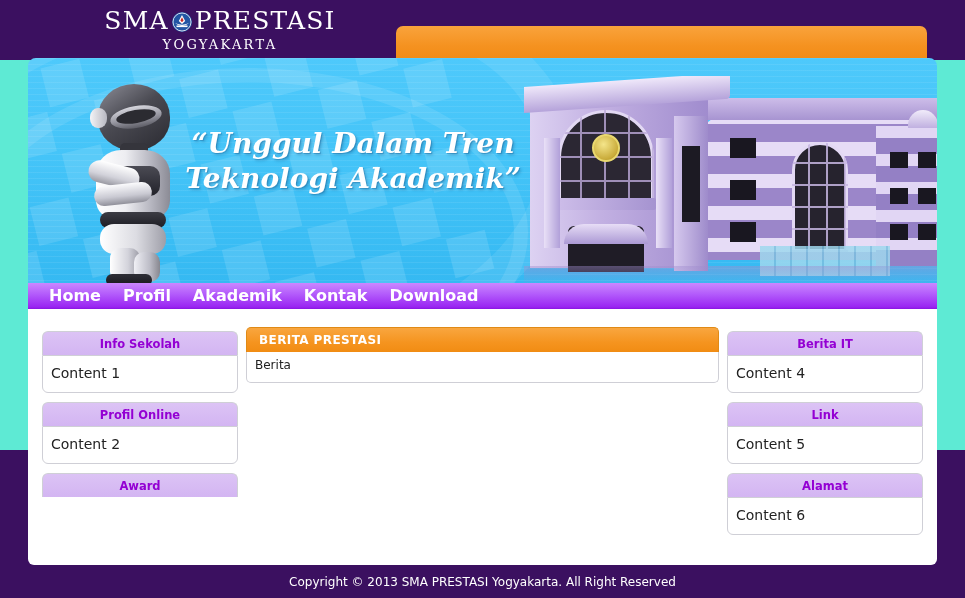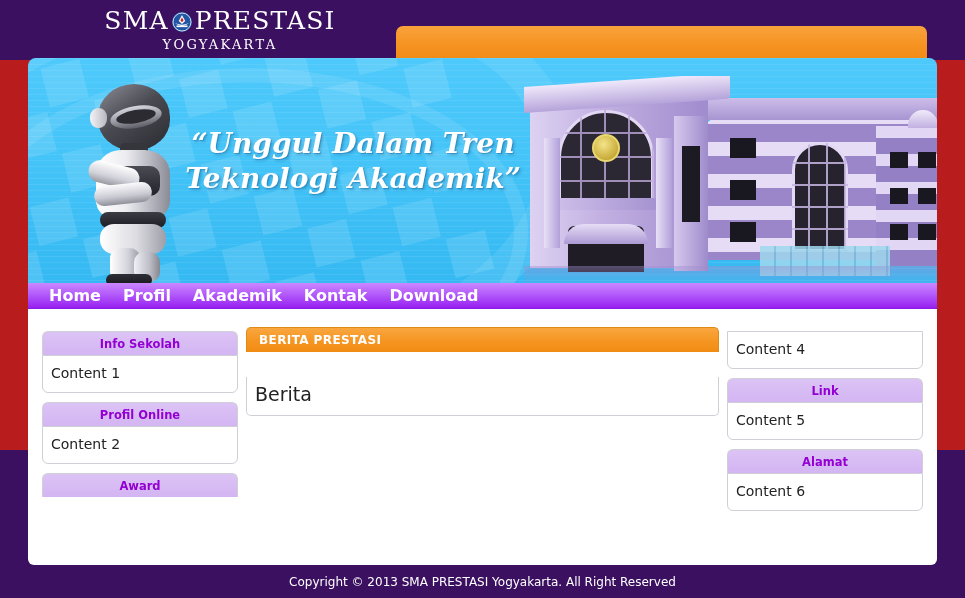--- a/index.html
+++ b/index.html
@@ -7,21 +7,21 @@
     width: 965px;
     height: 598px;
     overflow: hidden;
     background: #3b1060;
     font-family: "DejaVu Sans", "Liberation Sans", sans-serif;
   }
   .page {
     position: relative;
     width: 965px;
     height: 450px;
-    background: #b91c1c;
+    background: #5eead4;
   }
 
   
   .header {
     position: absolute;
     left: 0; top: 0;
     width: 965px; height: 60px;
     background: #3b1060;
   }
   .brand {
@@ -351,24 +351,23 @@
     height: 25px;
     padding-left: 12px;
     margin-top: -4px;
   }
   .panel-body {
     background: #ffffff;
     border: 1px solid #cfcfd6;
     border-top: none;
     border-radius: 0 0 5px 5px;
     color: #222;
-    font-size: 19px;
+    font-size: 12px;
     padding: 6px 8px 10px 8px;
     min-height: 30px;
-    margin-top: 25px;
   }
 
   
   .footer {
     position: absolute;
     left: 0; top: 565px;
     width: 965px; height: 33px;
     background: #3b1060;
     color: #ffffff;
     font-size: 12px;
@@ -522,20 +521,21 @@
 
     <div class="col-main">
       <div class="panel">
         <div class="panel-head">BERITA PRESTASI</div>
         <div class="panel-body">Berita</div>
       </div>
     </div>
 
     <div class="col-side" id="rightHost">
         <div class="widget">
+          <div class="widget-head">Berita IT</div>
           <div class="widget-body">Content 4</div>
         </div>
         <div class="widget">
           <div class="widget-head">Link</div>
           <div class="widget-body">Content 5</div>
         </div>
         <div class="widget">
           <div class="widget-head">Alamat</div>
           <div class="widget-body">Content 6</div>
         </div>

